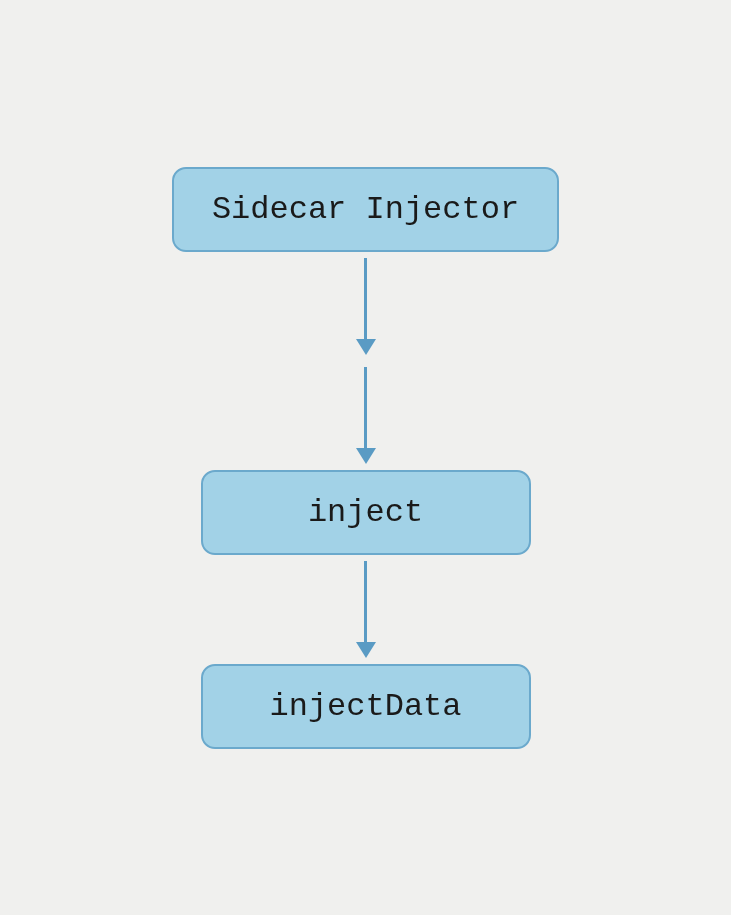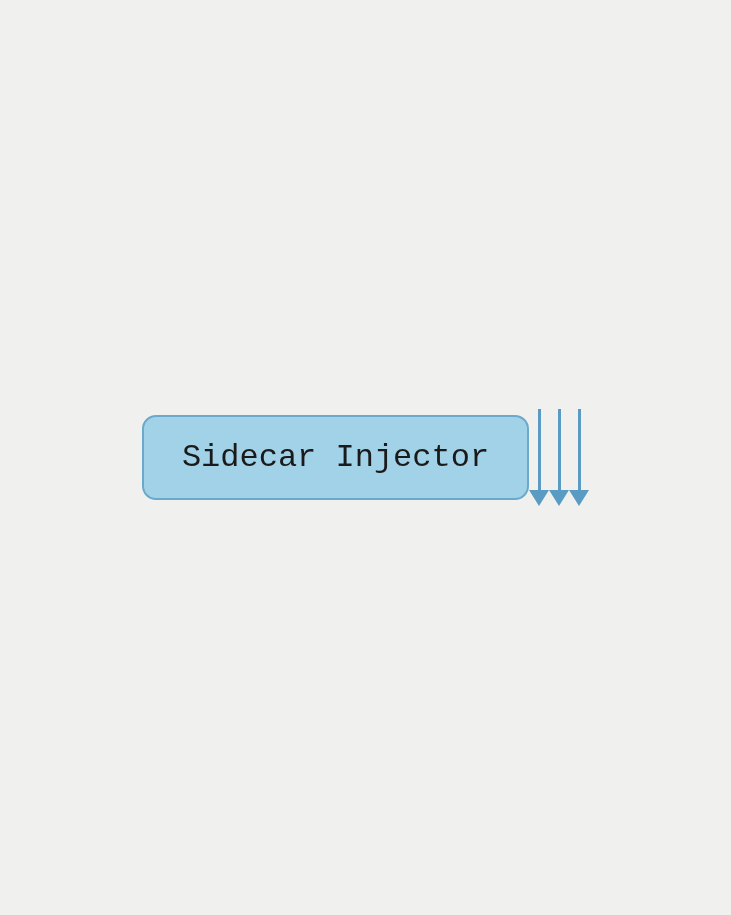--- a/index.html
+++ b/index.html
@@ -11,20 +11,21 @@
       width: 731px;
       height: 915px;
       background: #f0f0ee;
       display: flex;
       align-items: center;
       justify-content: center;
       font-family: "Courier New", Courier, monospace;
     }
     .diagram {
       display: flex;
+      flex-direction: column;
       align-items: center;
     }
     .node {
       background: #a2d2e7;
       border: 2px solid #6ba9cc;
       border-radius: 14px;
       padding: 22px 38px;
       font-size: 32px;
       color: #1a1a1a;
       text-align: center;
@@ -67,20 +68,26 @@
     <div class="arrow-line"></div>
     <div class="arrow-head"></div>
   </div>
 
 
   <div class="arrow">
     <div class="arrow-line"></div>
     <div class="arrow-head"></div>
   </div>
 
+  <div class="node">
+    <span>inject</span>
+  </div>
 
   <div class="arrow">
     <div class="arrow-line"></div>
     <div class="arrow-head"></div>
   </div>
 
+  <div class="node">
+    <span>injectData</span>
+  </div>
 
 </div>
 
 </body></html>

